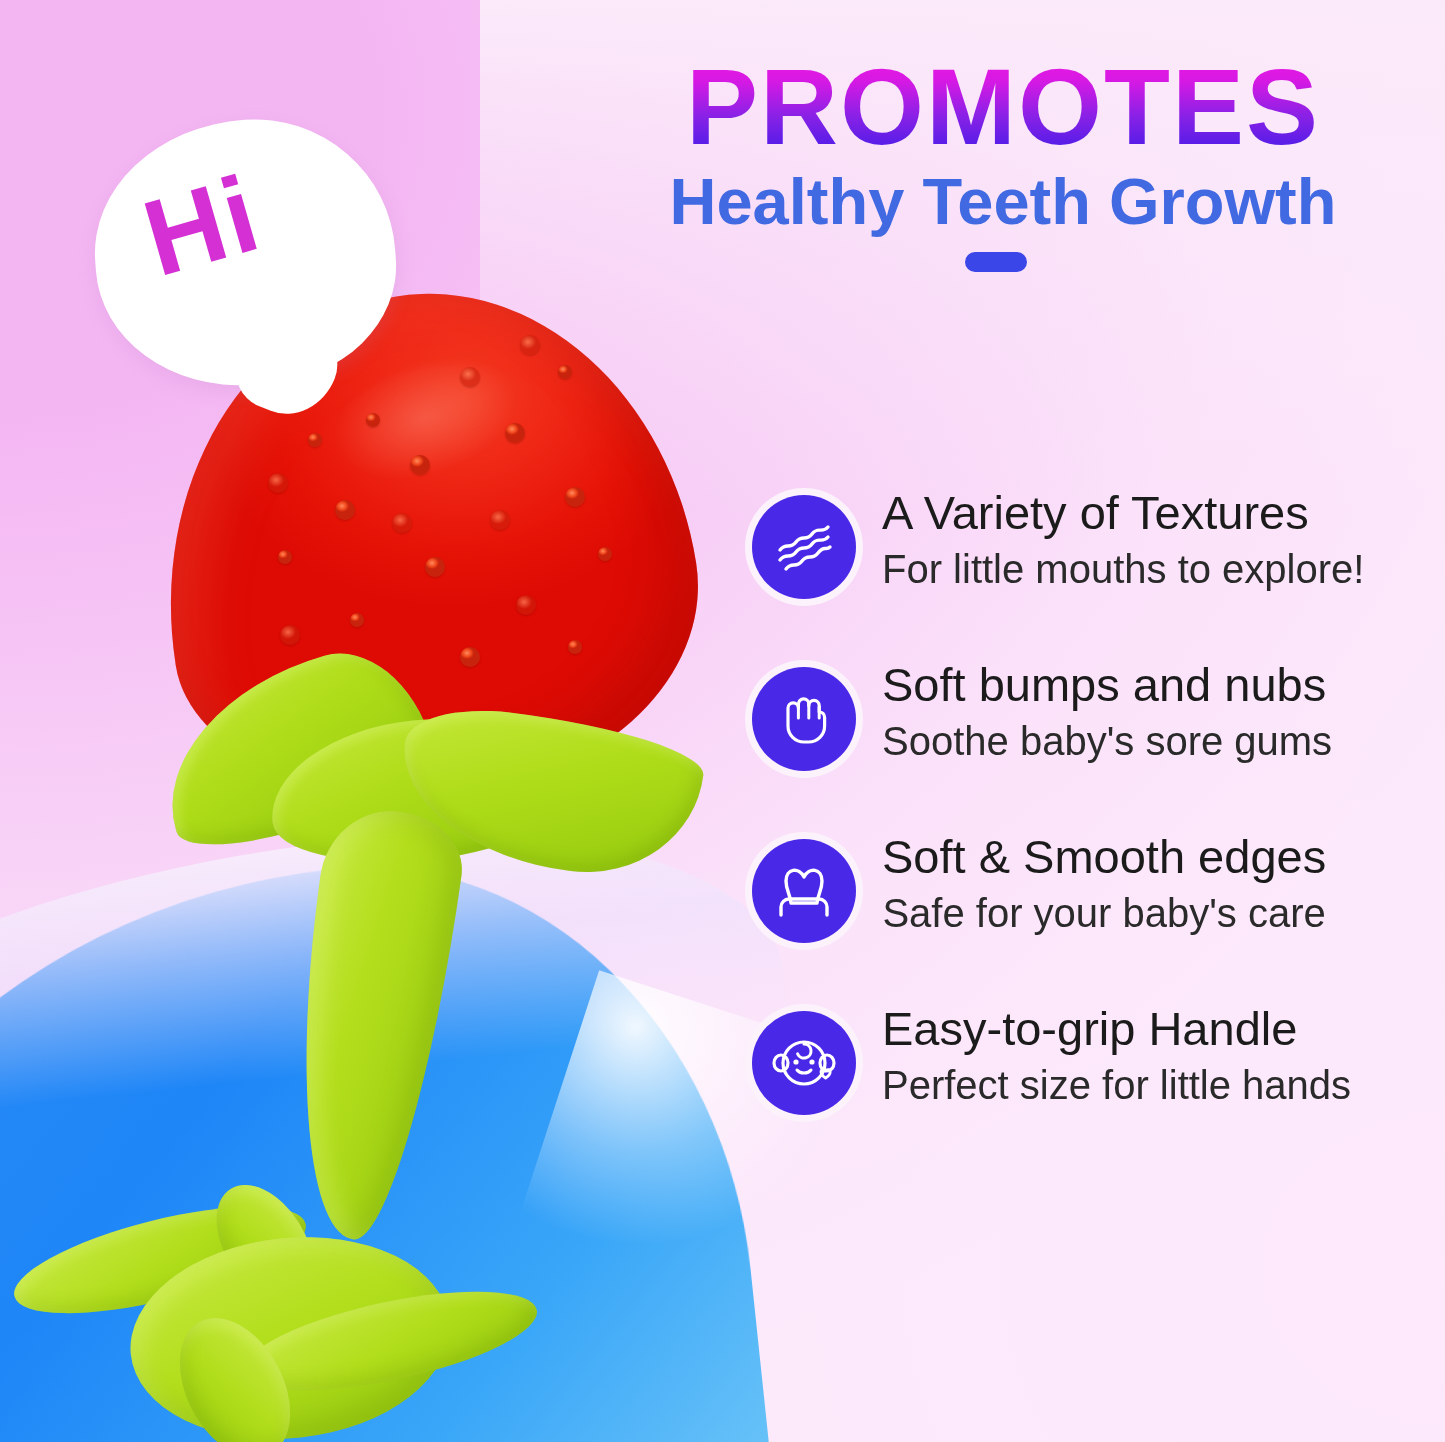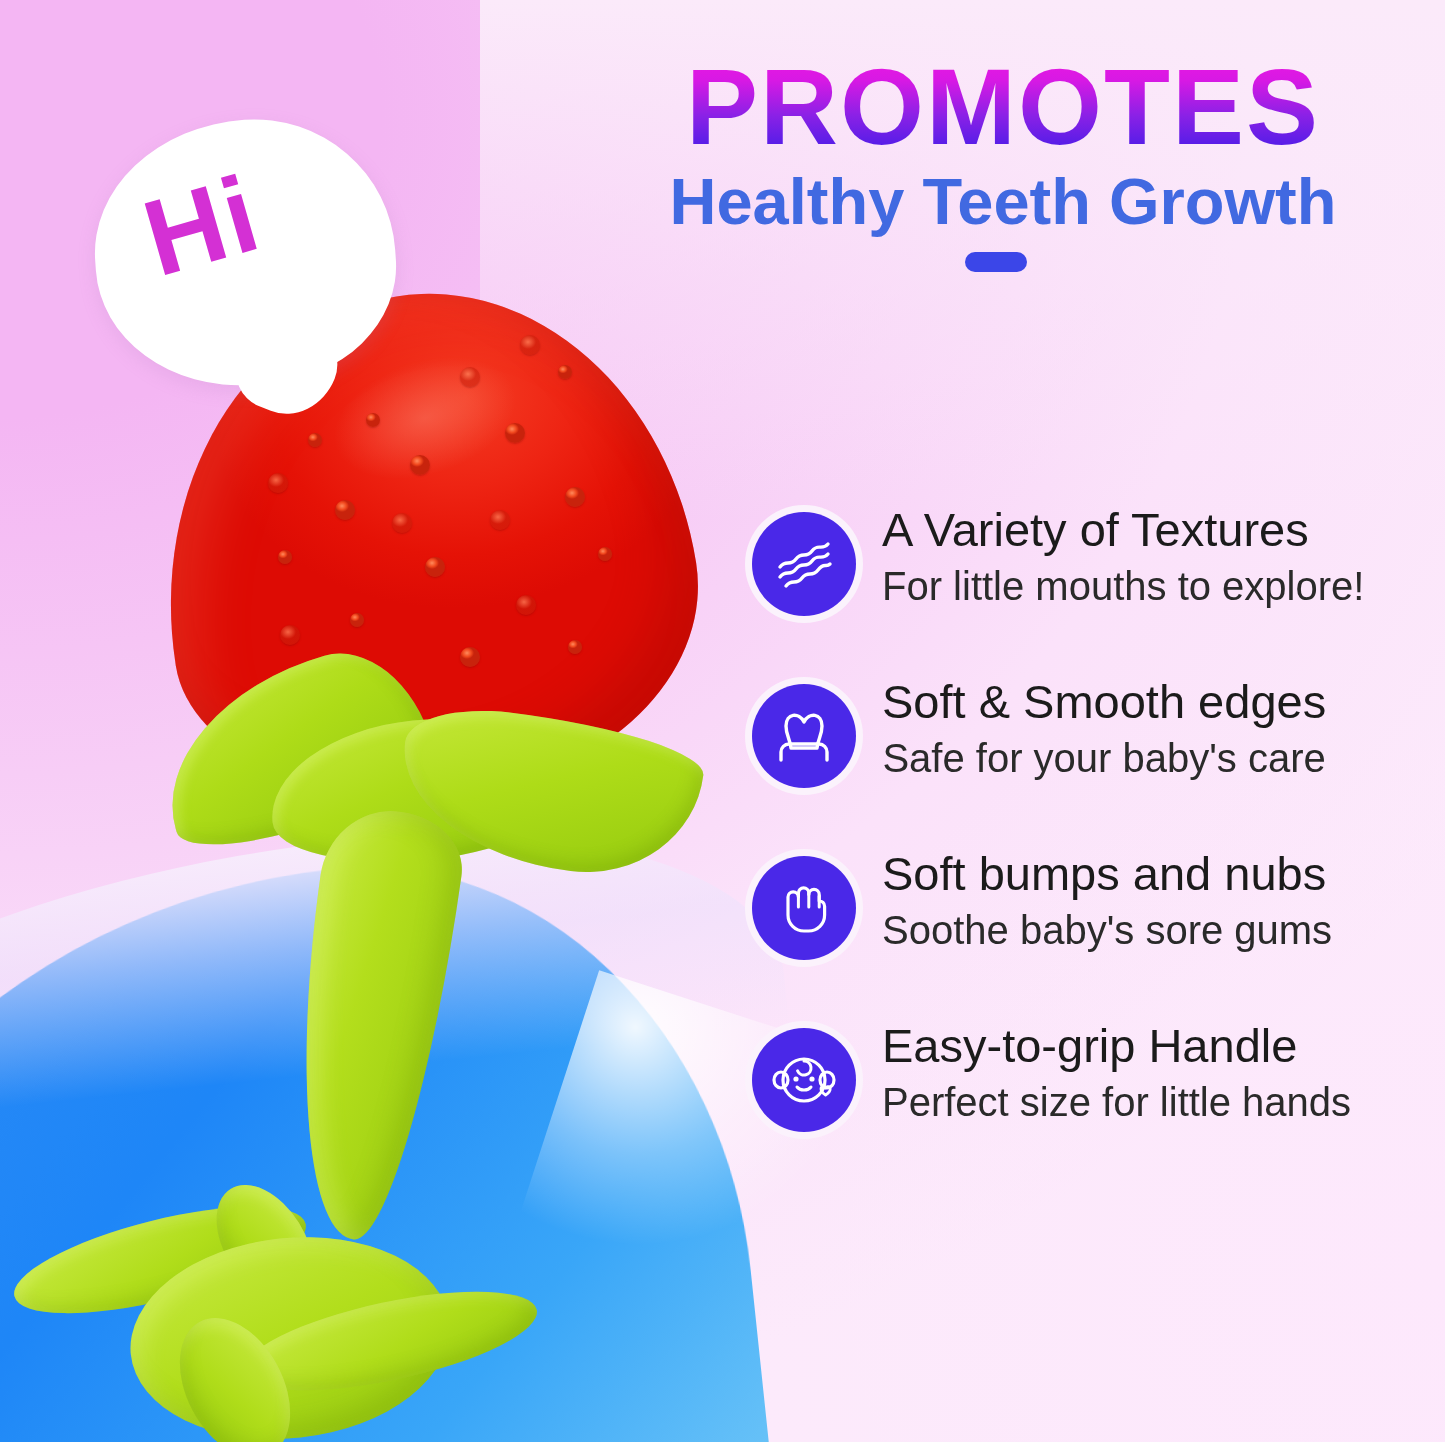--- a/index.html
+++ b/index.html
@@ -56,21 +56,21 @@
   .subtitle{
     font-size:65px;font-weight:bold;color:#4169E1;margin:6px 0 0 0;
     line-height:1.05;letter-spacing:0px;
   }
   .accent-dash{
     display:inline-block;width:62px;height:20px;border-radius:10px;
     background:#3B46E8;margin-top:16px;margin-right:14px;
   }
 
   
-  .features{position:absolute;left:752px;top:502px;width:690px;}
+  .features{position:absolute;left:752px;top:485px;width:690px;}
   .feature{display:flex;align-items:flex-start;gap:26px;margin-bottom:58px;}
   .feature:last-child{margin-bottom:0;}
   .icon-wrap{
     flex:0 0 auto;width:104px;height:104px;border-radius:50%;
     background:#4A28E8;
     box-shadow:0 0 0 7px #FBF2FC;
     display:flex;align-items:center;justify-content:center;
     margin-top:10px;
   }
   .icon-wrap svg{display:block;}
@@ -261,41 +261,41 @@
         </svg>
       </div>
       <div class="feature-text" data-interactable="false">
         <p class="f-title" data-interactable="false">A Variety of Textures</p>
         <p class="f-sub" data-interactable="false">For little mouths to explore!</p>
       </div>
     </div>
 
     <div class="feature" data-interactable="false">
       <div class="icon-wrap" data-interactable="false">
+        <svg width="60" height="62" viewBox="0 0 60 62" fill="none" aria-hidden="true">
+          <path d="M14 30 L14 20 a5.2 5.2 0 0 1 10.4 0 L24.4 16 a5.2 5.2 0 0 1 10.4 0 L34.8 17.5 a5.2 5.2 0 0 1 10.4 0 L45.2 24 a5.2 5.2 0 0 1 5.4 5.2 L50.6 38 a16 16 0 0 1 -16 16 L30 54 a16 16 0 0 1 -16 -16 Z" stroke="#FFFFFF" stroke-width="3.2" stroke-linejoin="round" stroke-linecap="round" fill="none"></path>
+          <path d="M24.4 18 L24.4 30 M34.8 16 L34.8 30 M45.2 19 L45.2 30" stroke="#FFFFFF" stroke-width="3.0" stroke-linecap="round"></path>
+        </svg>
+      </div>
+      <div class="feature-text" data-interactable="false">
+        <p class="f-title" data-interactable="false">Soft bumps and nubs</p>
+        <p class="f-sub" data-interactable="false">Soothe baby's sore gums</p>
+      </div>
+    </div>
+
+    <div class="feature" data-interactable="false">
+      <div class="icon-wrap" data-interactable="false">
         <svg width="64" height="60" viewBox="0 0 64 60" fill="none" aria-hidden="true">
           <path d="M32 16 C27 6, 14 7, 14 20 C14 29, 18 33, 19 42 L45 42 C46 33, 50 29, 50 20 C50 7, 37 6, 32 16 Z" stroke="#FFFFFF" stroke-width="3.4" stroke-linejoin="round" fill="none"></path>
           <path d="M9 54 L9 46 a8 8 0 0 1 8 -8 L47 38 a8 8 0 0 1 8 8 L55 54" stroke="#FFFFFF" stroke-width="3.4" stroke-linecap="round" stroke-linejoin="round" fill="none"></path>
         </svg>
       </div>
       <div class="feature-text" data-interactable="false">
         <p class="f-title" data-interactable="false">Soft &amp; Smooth edges</p>
         <p class="f-sub" data-interactable="false">Safe for your baby's care</p>
-      </div>
-    </div>
-
-    <div class="feature" data-interactable="false">
-      <div class="icon-wrap" data-interactable="false">
-        <svg width="60" height="62" viewBox="0 0 60 62" fill="none" aria-hidden="true">
-          <path d="M14 30 L14 20 a5.2 5.2 0 0 1 10.4 0 L24.4 16 a5.2 5.2 0 0 1 10.4 0 L34.8 17.5 a5.2 5.2 0 0 1 10.4 0 L45.2 24 a5.2 5.2 0 0 1 5.4 5.2 L50.6 38 a16 16 0 0 1 -16 16 L30 54 a16 16 0 0 1 -16 -16 Z" stroke="#FFFFFF" stroke-width="3.2" stroke-linejoin="round" stroke-linecap="round" fill="none"></path>
-          <path d="M24.4 18 L24.4 30 M34.8 16 L34.8 30 M45.2 19 L45.2 30" stroke="#FFFFFF" stroke-width="3.0" stroke-linecap="round"></path>
-        </svg>
-      </div>
-      <div class="feature-text" data-interactable="false">
-        <p class="f-title" data-interactable="false">Soft bumps and nubs</p>
-        <p class="f-sub" data-interactable="false">Soothe baby's sore gums</p>
       </div>
     </div>
 
     <div class="feature" data-interactable="false">
       <div class="icon-wrap" data-interactable="false">
         <svg width="66" height="62" viewBox="0 0 66 62" fill="none" aria-hidden="true">
           <circle cx="33" cy="31" r="21" stroke="#FFFFFF" stroke-width="3.2" fill="none"></circle>
           <ellipse cx="10" cy="31" rx="7" ry="8" stroke="#FFFFFF" stroke-width="3.2" fill="none"></ellipse>
           <ellipse cx="56" cy="31" rx="7" ry="8" stroke="#FFFFFF" stroke-width="3.2" fill="none"></ellipse>
           <path d="M33 12 a7 7 0 1 1 -6.4 9.8" stroke="#FFFFFF" stroke-width="3.0" stroke-linecap="round" fill="none"></path>

